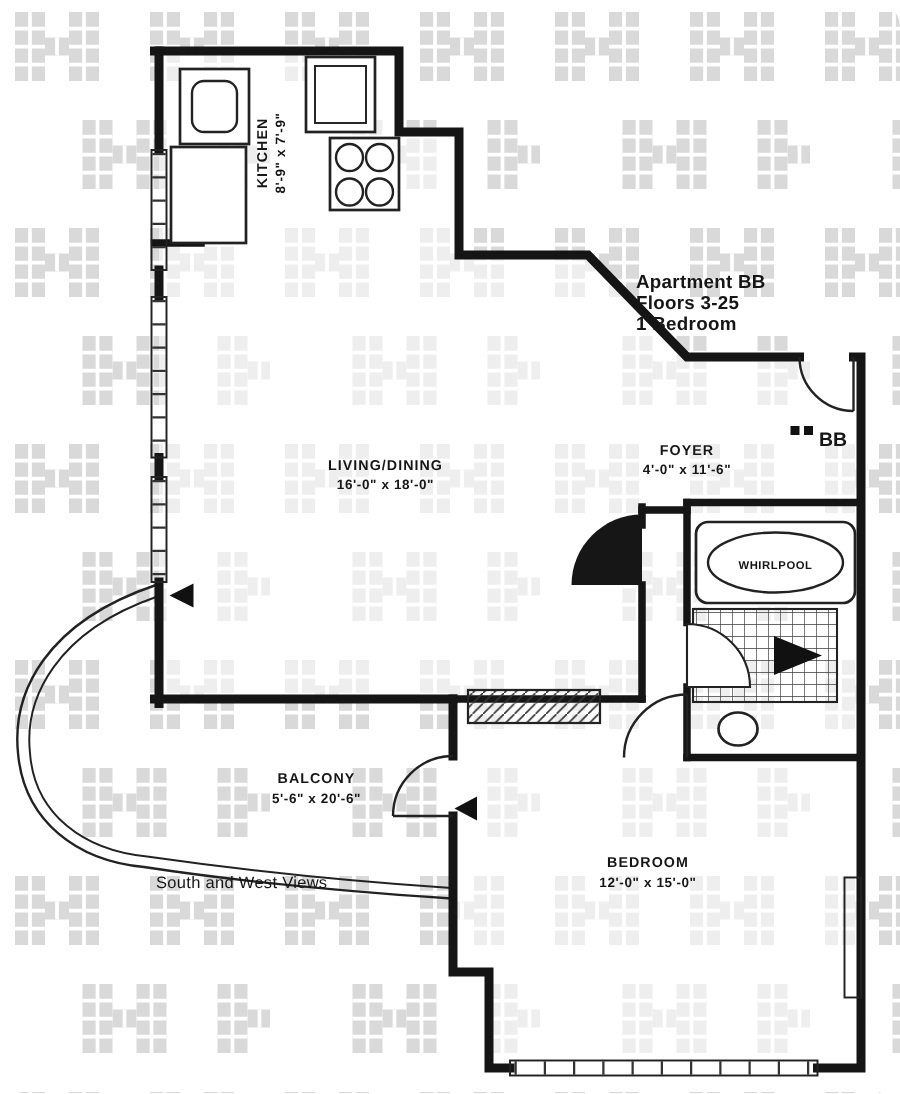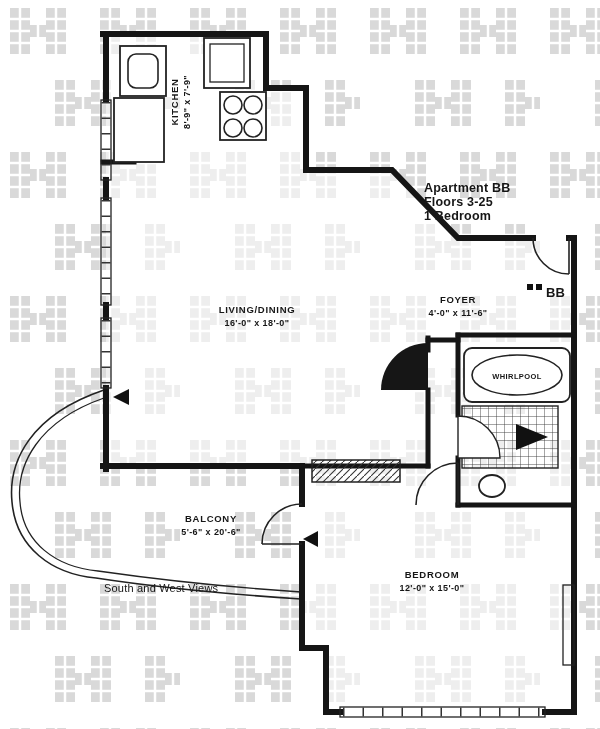--- a/index.html
+++ b/index.html
@@ -1,17 +1,17 @@
 <!DOCTYPE html>
 <html><head>
 <meta charset="utf-8">
 <style>
   html,body{margin:0;padding:0;background:#fff;}
   .page{position:relative;width:600px;height:729px;background:#ffffff;overflow:hidden;
-        font-family:"Liberation Sans",sans-serif;}
+        font-family:"Liberation Sans",sans-serif;border-radius:18px;}
   svg{position:absolute;left:0;top:0;}
   text{fill:#161616;}
   .room-name{font-size:9.5px;font-weight:bold;letter-spacing:.7px;}
   .room-dims{font-size:9px;font-weight:bold;letter-spacing:.4px;}
   .title-line{font-size:12.5px;font-weight:bold;letter-spacing:.2px;}
   .small-label{font-size:7.5px;font-weight:bold;letter-spacing:.4px;}
   .entry-label{font-size:13px;font-weight:bold;}
   .note-label{font-size:11px;font-weight:normal;letter-spacing:.2px;}
   .wall-ext{stroke:#151515;stroke-width:6;fill:none;stroke-linecap:square;}
   .wall-int{stroke:#151515;stroke-width:5;fill:none;stroke-linecap:square;}

